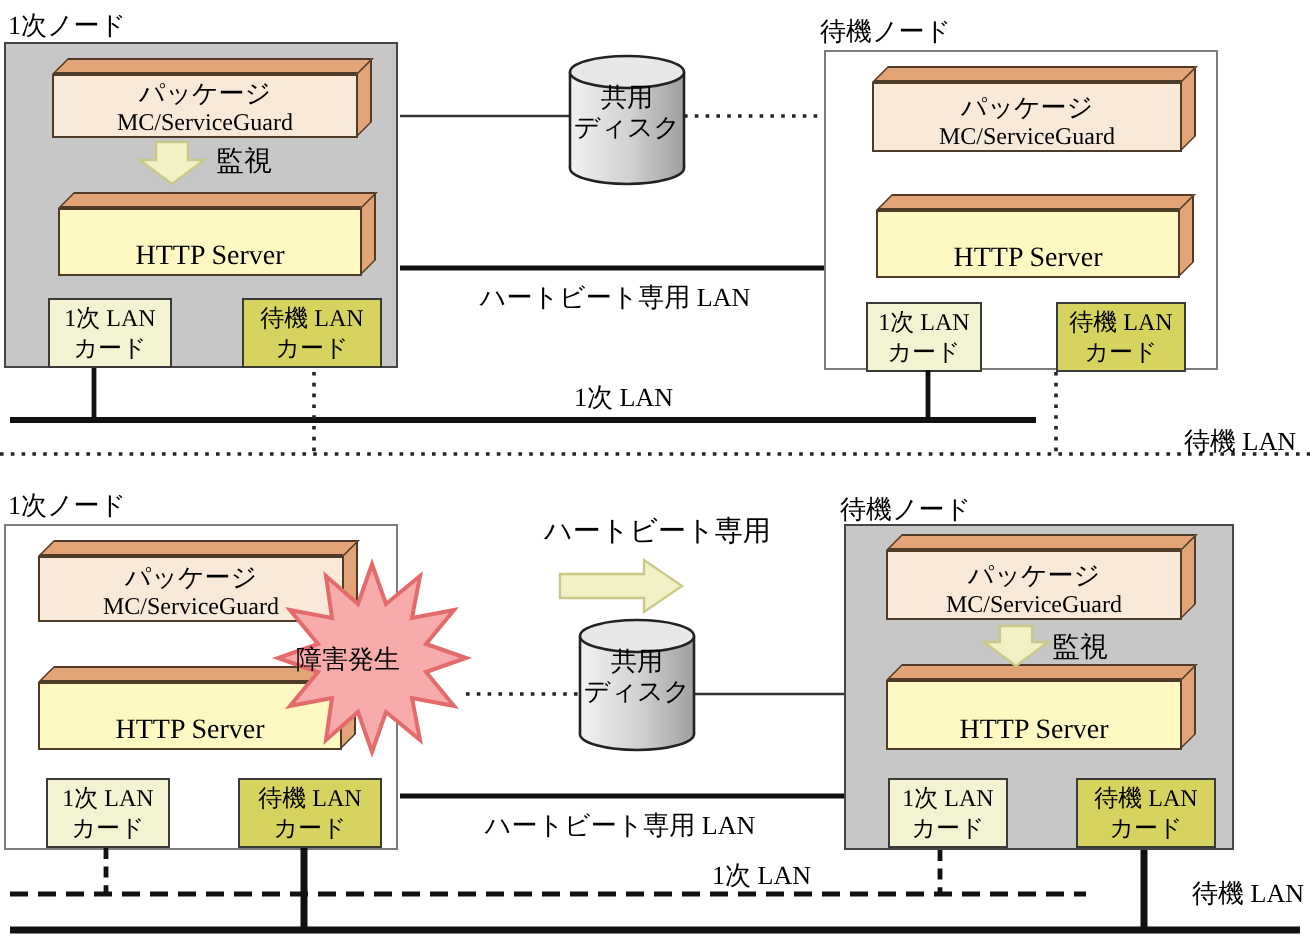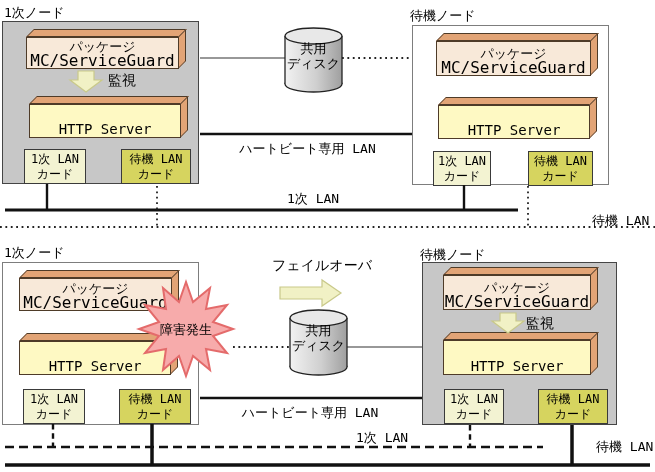--- a/index.html
+++ b/index.html
@@ -1,36 +1,36 @@
 <!DOCTYPE html>
 <html><head>
 <meta charset="utf-8">
 <style>
   html,body{margin:0;padding:0;background:#fff;}
   body{font-family:"DejaVu Sans Mono","Liberation Mono",monospace;color:#000;}
-  #stage{position:relative;width:655px;height:472px;background:#fff;overflow:hidden;}
+  #stage{position:relative;width:655px;height:472px;background:#fff;overflow:hidden;font-family:Liberation Serif, serif;}
 
   
   .node{position:absolute;box-sizing:border-box;border:1px solid #555;z-index:1;}
   .node.gray{background:#c7c7c7;border-color:#454545;}
   .node.white{background:#ffffff;border-color:#7d7d7d;}
 
   
   .box3d{position:absolute;}
   .b3top{position:absolute;height:8px;box-sizing:border-box;border:1px solid #4e3b28;
          transform:skewX(-45deg);transform-origin:0 100%;}
   .b3right{position:absolute;width:8px;box-sizing:border-box;border:1px solid #4e3b28;
          transform:skewY(-45deg);transform-origin:0 0;}
   .b3front{position:absolute;left:0;box-sizing:border-box;border:1px solid #4e3b28;
          display:flex;flex-direction:column;align-items:center;justify-content:flex-end;}
   .pkg-face{background:#f8e9d9;}
   .http-face{background:#fef9c3;}
   .bevel{background:#e2a476;}
   .pkg-l1{font-size:13px;line-height:15px;white-space:nowrap;}
-  .pkg-l2{font-size:16px;line-height:14px;white-space:nowrap;}
+  .pkg-l2{font-size:12px;line-height:14px;white-space:nowrap;}
   .http-l{font-size:14px;white-space:nowrap;}
 
   
   .lan-card{position:absolute;height:35px;box-sizing:border-box;border:1px solid #3a3a3a;
          display:flex;flex-direction:column;align-items:center;justify-content:center;
          font-size:12px;line-height:15px;white-space:nowrap;}
   .lan-primary{background:#f3f3d2;}
   .lan-standby{background:#d6d45f;}
 
   
@@ -222,22 +222,22 @@
 
   <div class="label" style="left:108px;top:72px;font-size:14px;">監視</div>
   <div class="disk-label" style="left:285px;top:41px;">
     <div>共用</div>
     <div>ディスク</div>
   </div>
   <div class="label center" style="left:205px;top:140px;width:205px;">ハートビート専用 LAN</div>
   <div class="label" style="left:287px;top:190px;">1次 LAN</div>
   <div class="label" style="left:592px;top:212px;">待機 LAN</div>
 
-  <div class="label" style="left:272px;top:257px;font-size:14px;">フェイルオーバ</div>
-  <div class="label center" style="left:146px;top:321px;width:80px;">障害発生</div>
+  <div class="label" style="left:272px;top:257px;font-size:14px;">ハートビート専用</div>
+  <div class="label center" style="left:134px;top:321px;width:80px;">障害発生</div>
   <div class="label" style="left:526px;top:315px;font-size:14px;">監視</div>
   <div class="disk-label" style="left:290px;top:323px;">
     <div>共用</div>
     <div>ディスク</div>
   </div>
   <div class="label center" style="left:205px;top:404px;width:210px;">ハートビート専用 LAN</div>
   <div class="label" style="left:356px;top:429px;">1次 LAN</div>
   <div class="label" style="left:596px;top:438px;">待機 LAN</div>
 
 </div>

